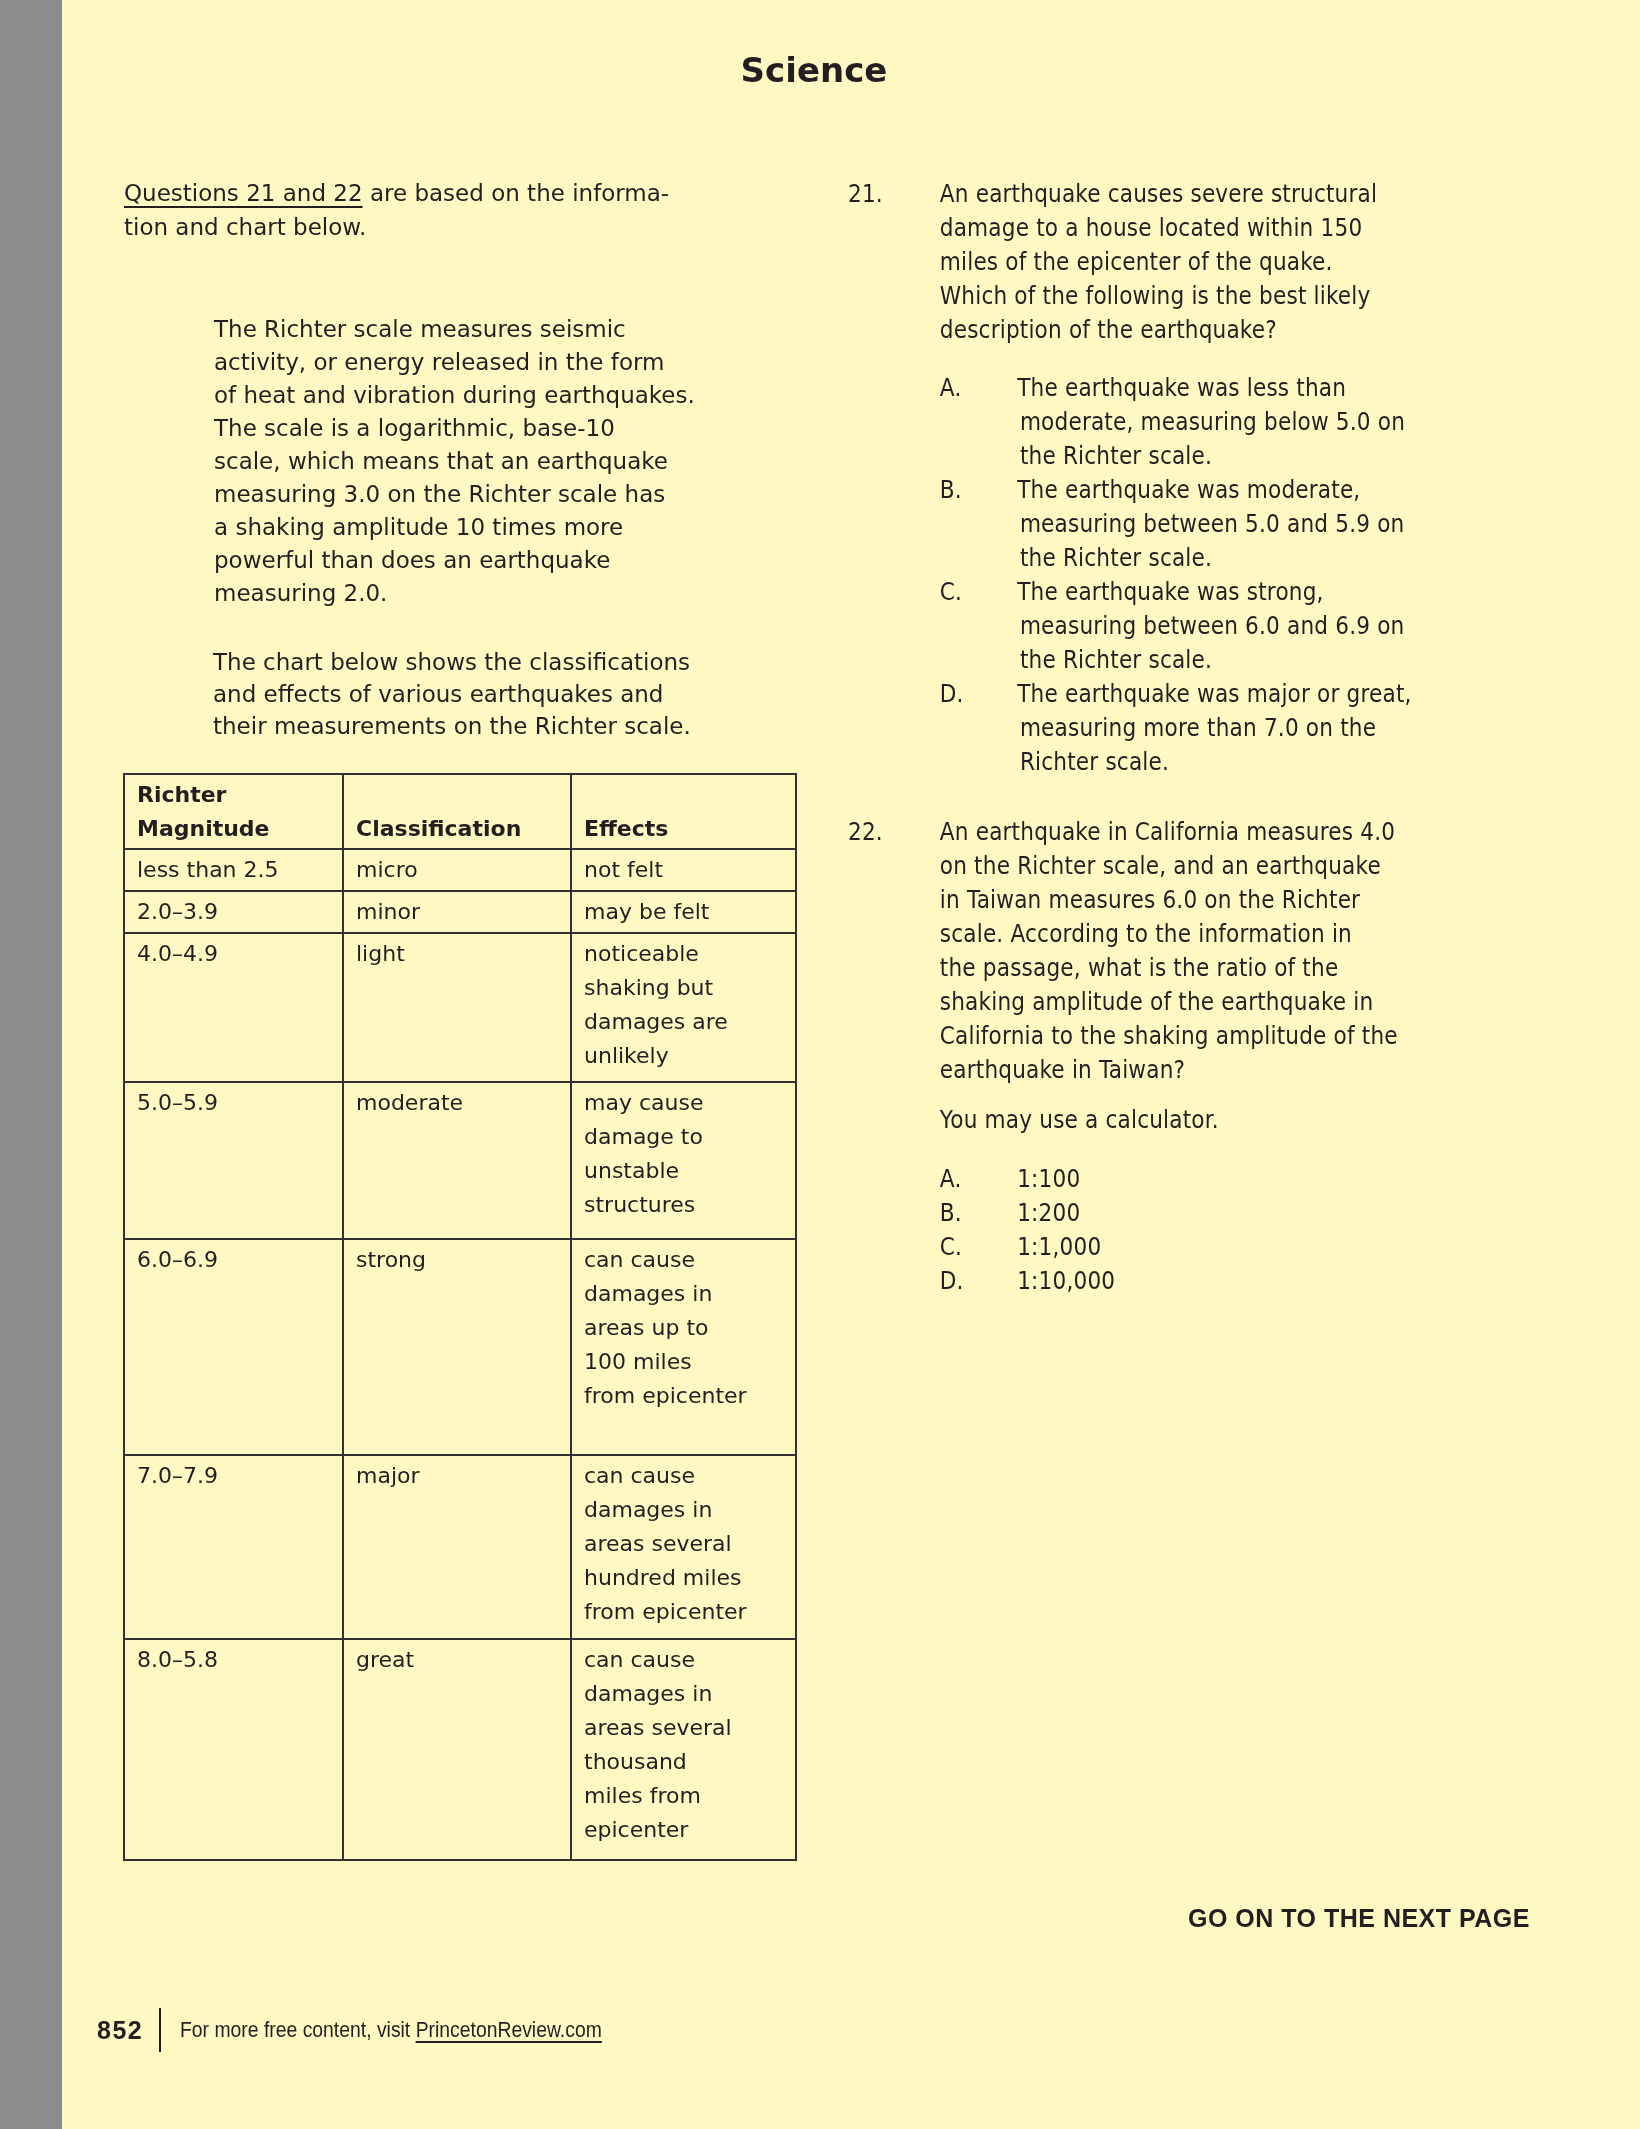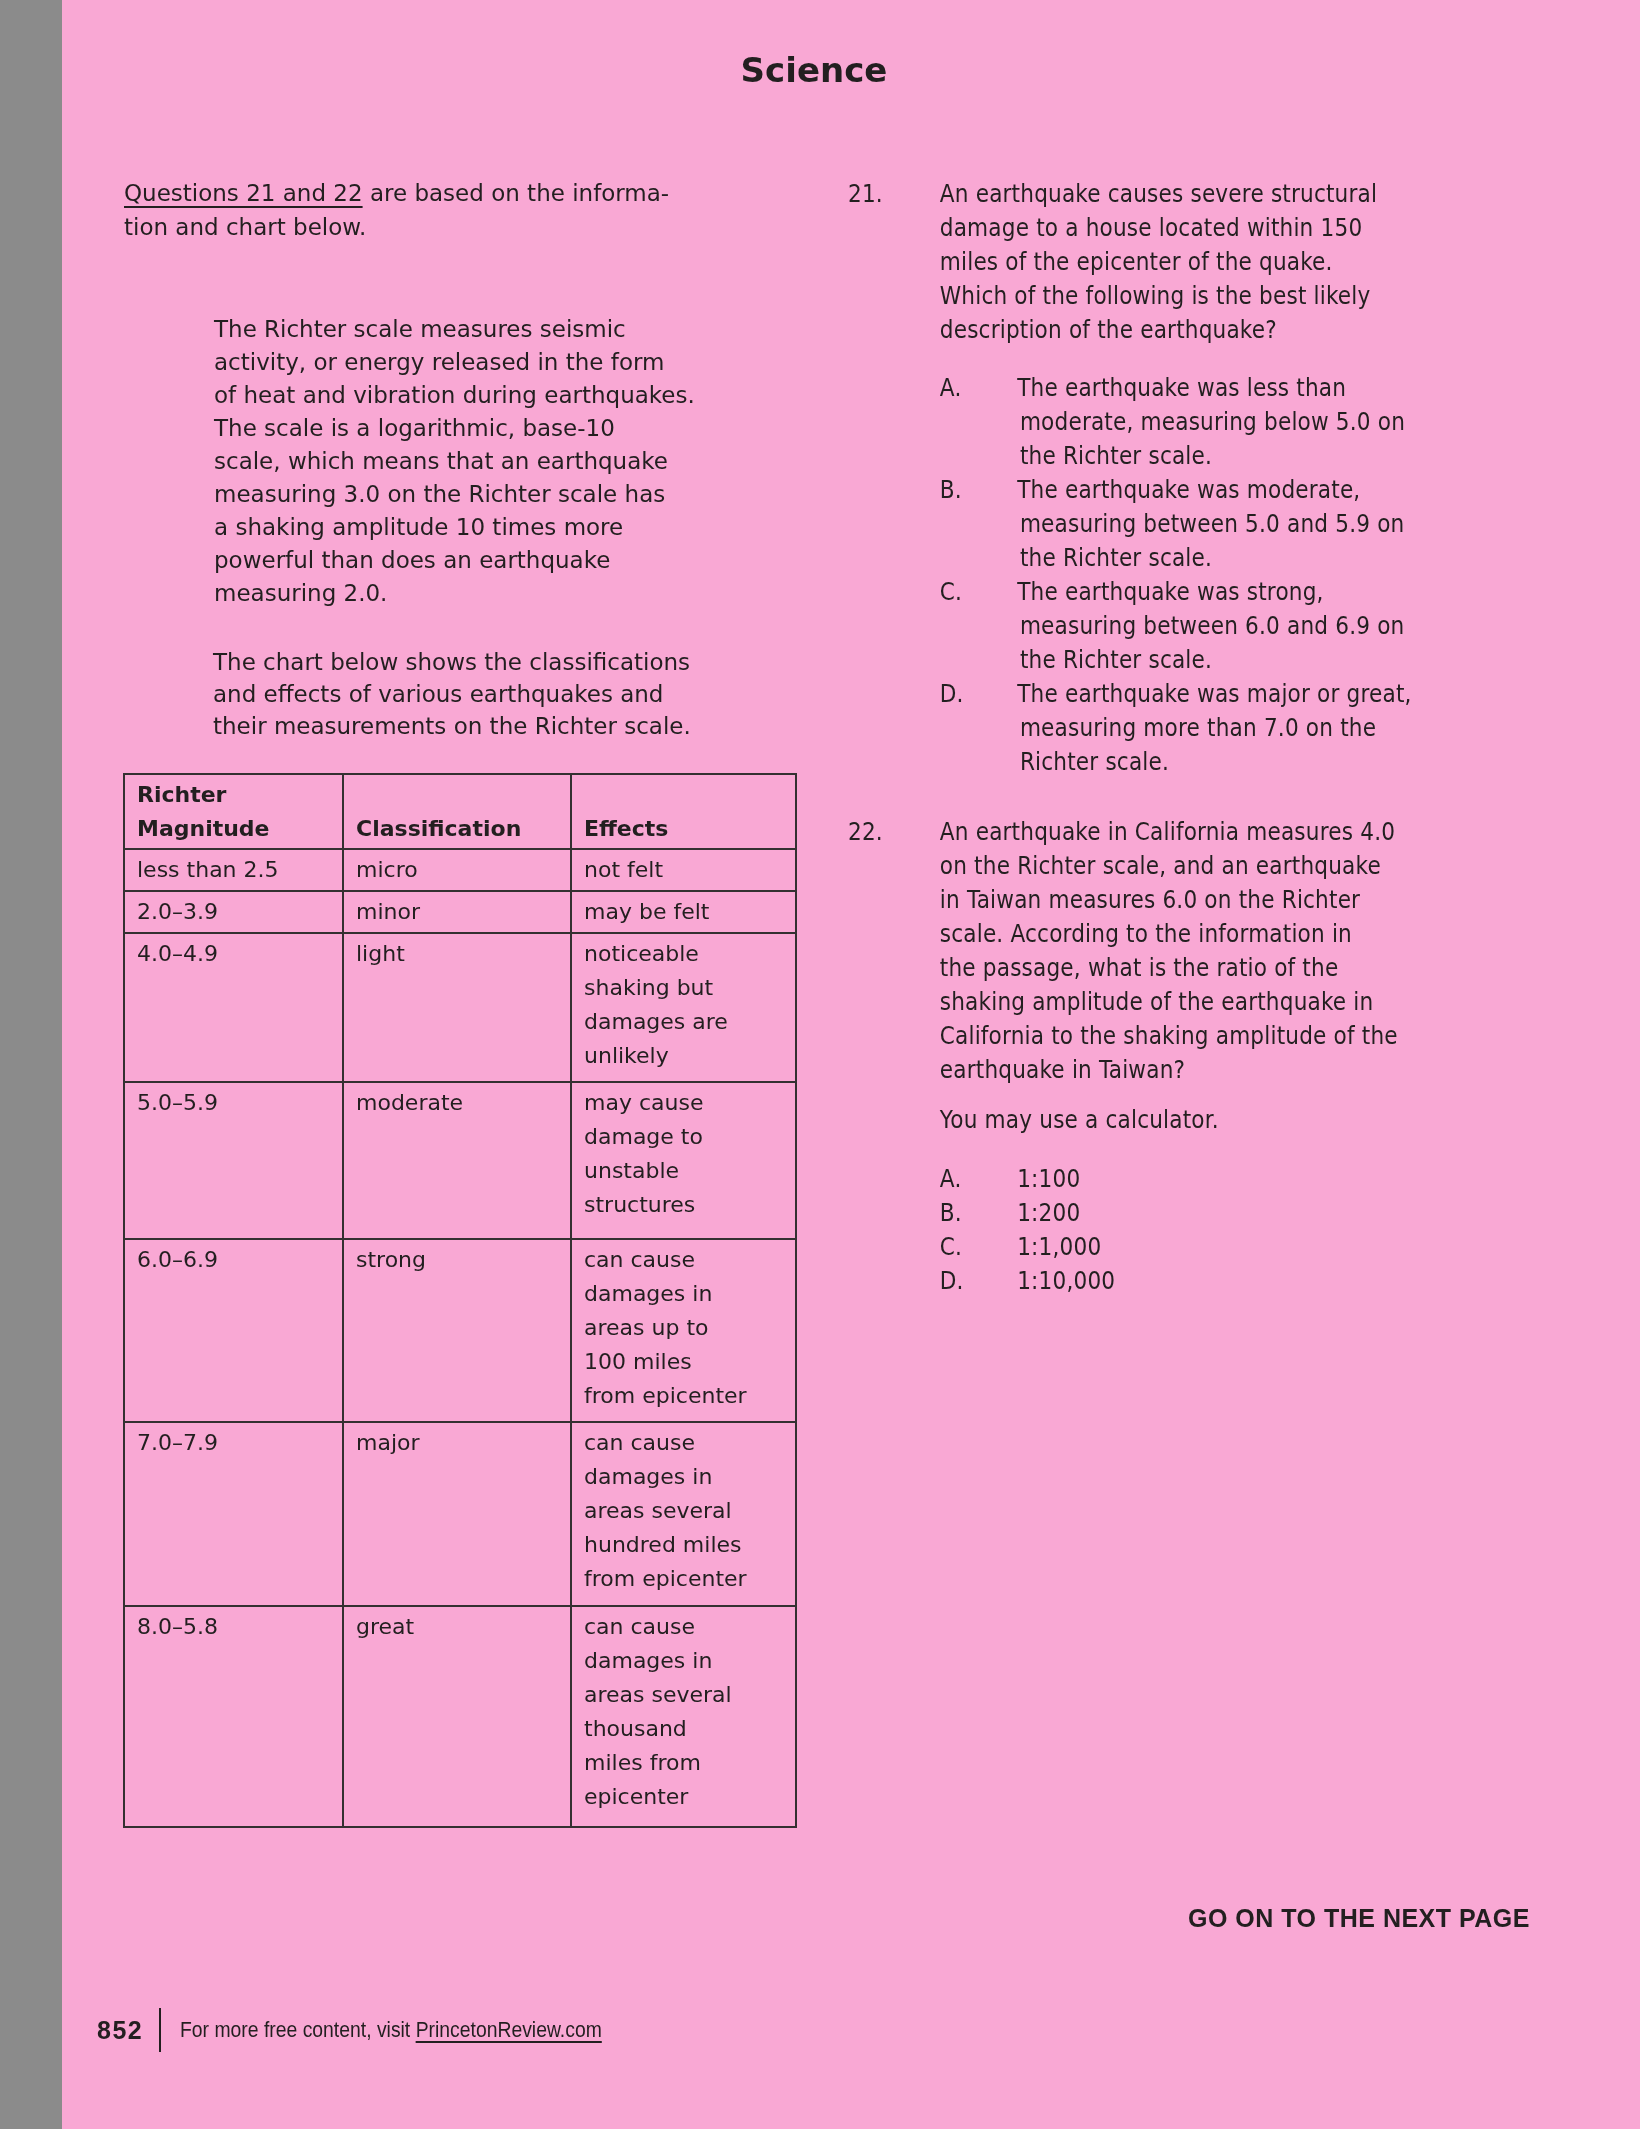--- a/index.html
+++ b/index.html
@@ -1,16 +1,16 @@
 <!DOCTYPE html>
 <html><head>
 <meta charset="utf-8">
 <style>
   html,body{margin:0;padding:0;}
-  .page{position:relative;width:1640px;height:2129px;background:#f9a8d4;
+  .page{position:relative;width:1640px;height:2129px;background:#fef9c3;
         font-family:"DejaVu Sans",sans-serif;color:#231f20;overflow:hidden;}
   .sidebar{position:absolute;left:0;top:0;width:62px;height:2129px;background:#8b8b8b;}
   .title{position:absolute;left:0;top:50px;width:1628px;text-align:center;
          font-weight:bold;font-size:34px;line-height:40px;}
   .ml{white-space:pre-line;}
   
   .intro{position:absolute;left:124px;top:176px;width:700px;font-size:23px;line-height:34px;}
   .u{text-decoration:underline;text-underline-offset:5px;text-decoration-thickness:2px;}
   .p1{position:absolute;left:214px;top:313px;width:600px;font-size:23px;line-height:33px;}
   .p2{position:absolute;left:213px;top:646px;width:610px;font-size:23px;line-height:32px;}
@@ -101,21 +101,21 @@
 unlikely</td>
     </tr>
     <tr style="height:157px">
       <td>5.0–5.9</td>
       <td>moderate</td>
       <td class="ml">may cause
 damage to
 unstable
 structures</td>
     </tr>
-    <tr style="height:183px">
+    <tr style="height:216px">
       <td>6.0–6.9</td>
       <td>strong</td>
       <td class="ml">can cause
 damages in
 areas up to
 100 miles
 from epicenter</td>
     </tr>
     <tr style="height:184px">
       <td>7.0–7.9</td>

